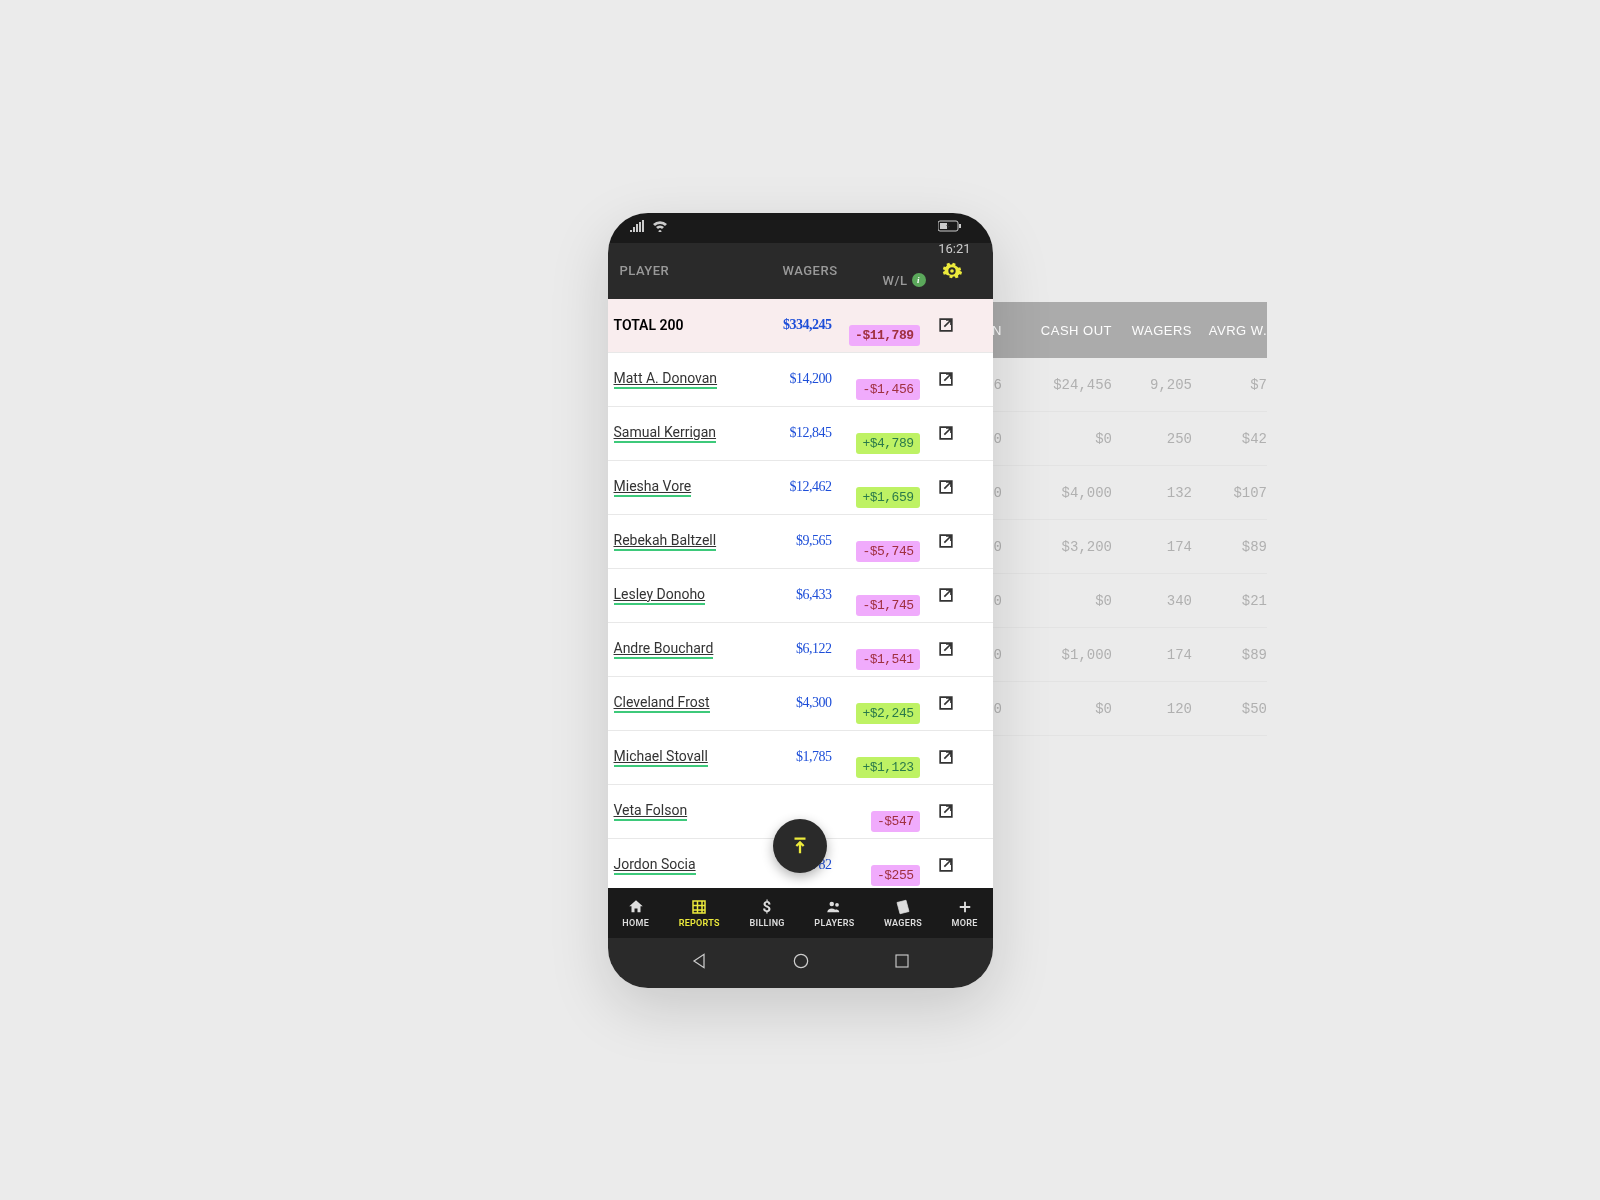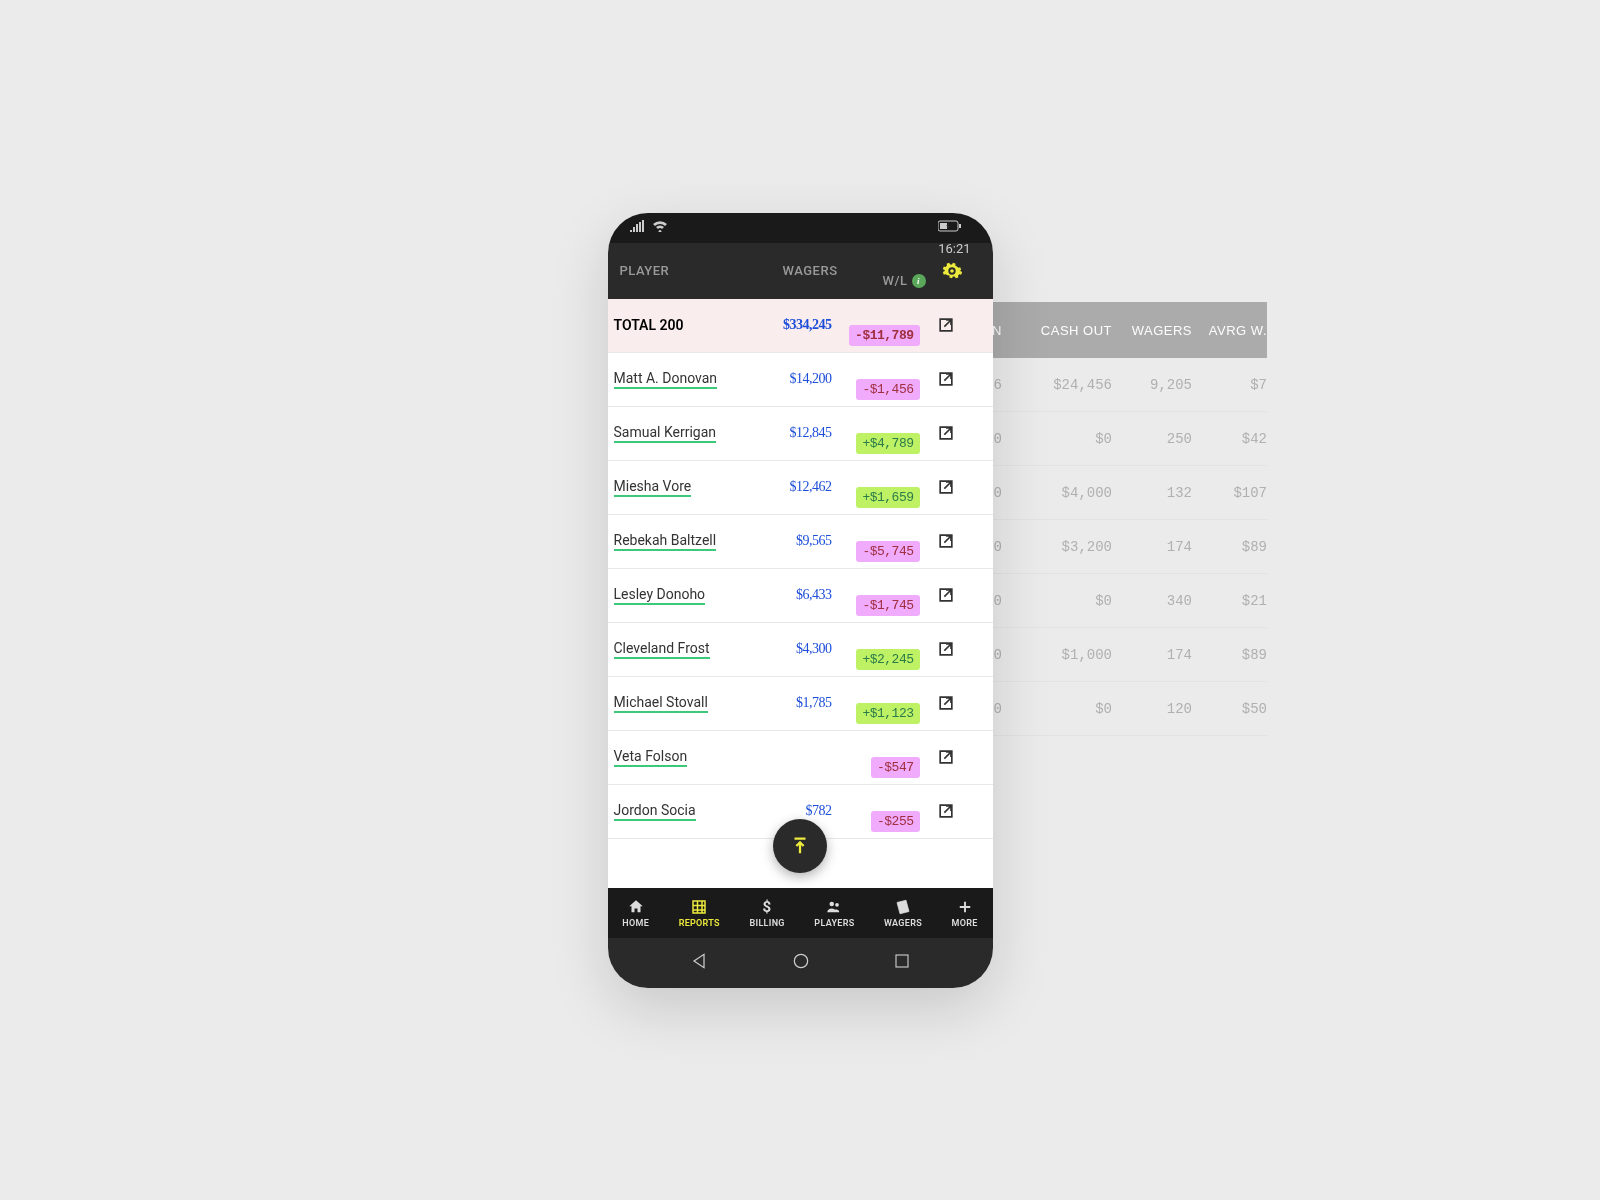--- a/index.html
+++ b/index.html
@@ -46,21 +46,21 @@
       align-items: center;
       padding: 0 10px;
       color: #999;
       font-size: 13px;
       font-weight: 500;
       letter-spacing: 0.5px;
     }
     
     .col-player { flex: 0 0 140px; padding-left: 2px; }
     .col-wagers { flex: 0 0 80px; text-align: right; }
-    .col-wl { flex: 0 0 88px; text-align: right; display: flex; align-items: center; justify-content: flex-end; gap: 4px; margin-top: 20px; }
+    .col-wl { flex: 0 0 88px; text-align: right; display: flex; justify-content: flex-end; gap: 4px; margin-top: 20px; }
     .col-action { flex: 0 0 52px; display: flex; align-items: center; justify-content: center; }
     
     .info-badge {
       width: 14px; height: 14px;
       background: #5ba85b;
       border-radius: 50%;
       display: inline-flex;
       align-items: center;
       justify-content: center;
       color: #fff;
@@ -89,20 +89,21 @@
     .row.total {
       background: #f9edee;
       font-weight: 600;
     }
     
     .player-name {
       color: #333;
       border-bottom: 2px solid #3dc97a;
       display: inline-block;
       padding-bottom: 1px;
+      text-decoration: underline;
     }
     
     .wagers-val {
       color: #1d4ed8;
       font-family: Liberation Serif, serif;
       letter-spacing: -0.5px;
     }
     
     .wl-val {
       font-family: 'Courier New', monospace;
@@ -394,20 +395,32 @@
           <div class="col-wl">
             <span class="wl-val wl-neg">-$1,745</span>
           </div>
           <div class="col-action">
             <svg class="open-icon" viewBox="0 0 24 24">
               <path d="M5 5h14v14H5z M10 14l8-8 M12 6h6v6"></path>
             </svg>
           </div>
         </div>
         <div class="row">
+          <div class="col-player"><span class="player-name">Andre Bouchard</span></div>
+          <div class="col-wagers wagers-val">$6,122</div>
+          <div class="col-wl">
+            <span class="wl-val wl-neg">-$1,541</span>
+          </div>
+          <div class="col-action">
+            <svg class="open-icon" viewBox="0 0 24 24">
+              <path d="M5 5h14v14H5z M10 14l8-8 M12 6h6v6"></path>
+            </svg>
+          </div>
+        </div>
+        <div class="row">
           <div class="col-player"><span class="player-name">Cleveland Frost</span></div>
           <div class="col-wagers wagers-val">$4,300</div>
           <div class="col-wl">
             <span class="wl-val wl-pos">+$2,245</span>
           </div>
           <div class="col-action">
             <svg class="open-icon" viewBox="0 0 24 24">
               <path d="M5 5h14v14H5z M10 14l8-8 M12 6h6v6"></path>
             </svg>
           </div>

